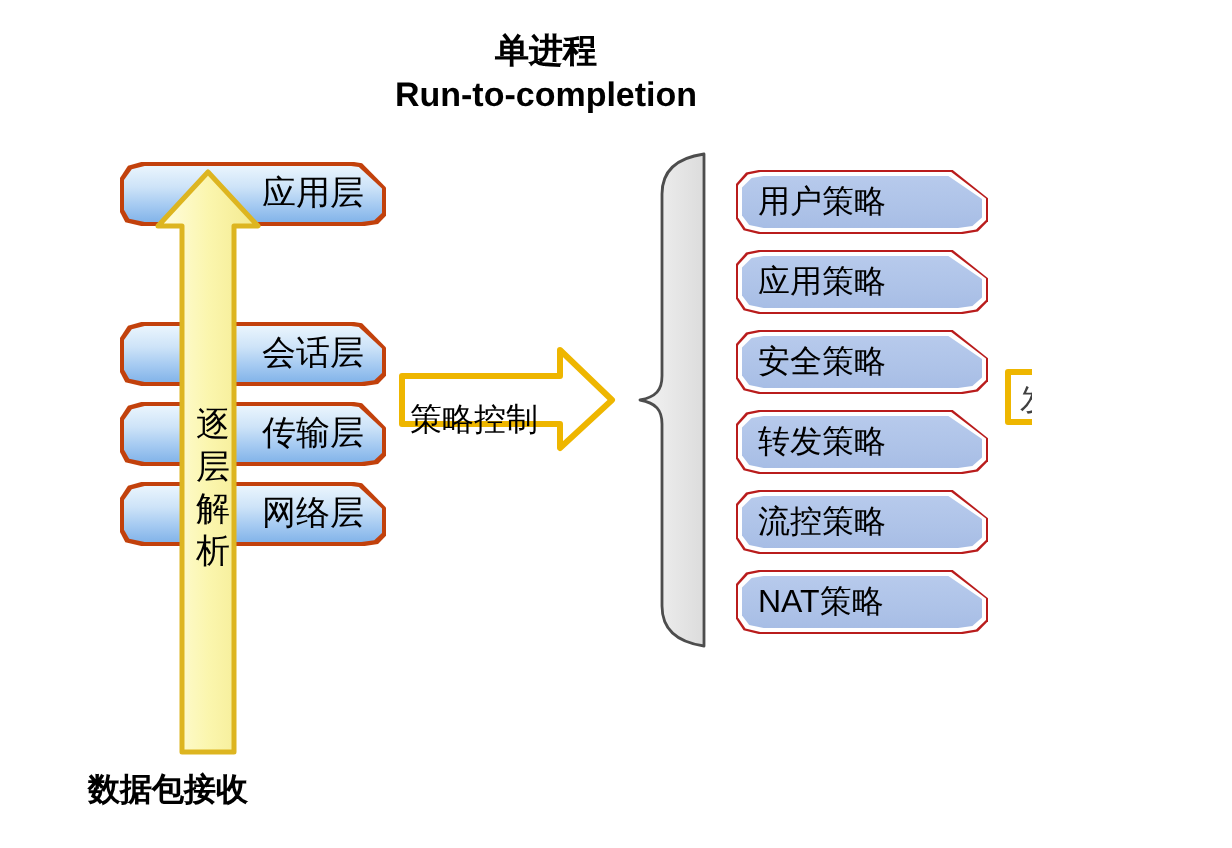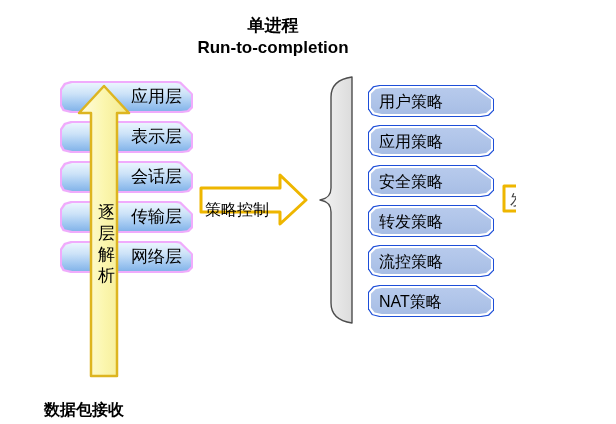--- a/index.html
+++ b/index.html
@@ -15,37 +15,37 @@
   }
   
   .title{
     position:absolute;left:148px;top:15px;width:250px;
     text-align:center;color:#000;
     font-weight:bold;font-size:17px;line-height:22px;
   }
   
   .layer-box{
     position:absolute;left:60px;width:133px;height:32px;
-    background:#f0abfc;
+    background:#c2410c;
     clip-path:polygon(0% 25%,3% 6%,8% 0%,88% 0%,91% 2%,100% 40%,100% 84%,97% 97%,92% 100%,8% 100%,2% 94%,0% 78%);
     filter:drop-shadow(1px 2px 1.5px rgba(90,130,180,0.45));
   }
   .layer-box::before{
     content:"";position:absolute;inset:2px;
     background:linear-gradient(180deg,#eaf5fd 0%,#cde3f8 38%,#a8ccf2 68%,#83b4e9 100%);
     clip-path:polygon(0% 25%,3% 6%,8% 0%,88% 0%,91% 2%,100% 40%,100% 84%,97% 97%,92% 100%,8% 100%,2% 94%,0% 78%);
   }
   .layer-label{
     position:absolute;left:71px;top:0;height:32px;line-height:32px;
     color:#000;font-size:17px;white-space:nowrap;z-index:2;
   }
   
   .policy-box{
     position:absolute;left:368px;width:126px;height:32px;
-    background:#1d4ed8;
+    background:#b91c1c;
     clip-path:polygon(0% 22%,4% 4%,9% 0%,86% 0%,100% 44%,100% 80%,96% 96%,90% 100%,9% 100%,3% 94%,0% 76%);
     filter:drop-shadow(1.5px 2px 2px rgba(120,120,120,0.4));
   }
   .policy-box::before{
     content:"";position:absolute;inset:1px;background:#ffffff;
     clip-path:polygon(0% 22%,4% 4%,9% 0%,86% 0%,100% 44%,100% 80%,96% 96%,90% 100%,9% 100%,3% 94%,0% 76%);
   }
   .policy-box::after{
     content:"";position:absolute;inset:3px;
     background:linear-gradient(180deg,#b7caec 0%,#aec3e8 60%,#a7bde5 100%);
@@ -69,38 +69,35 @@
   .mid-arrow-label{
     position:absolute;left:205px;top:200px;color:#000;
     font-size:16px;white-space:nowrap;z-index:6;
   }
   .right-arrow-label{
     position:absolute;left:510px;top:190px;color:#404040;
     font-size:16px;white-space:nowrap;z-index:6;
   }
   .bottom-label{
     position:absolute;left:44px;top:385px;color:#000;
-    font-size:16px;font-weight:bold;white-space:nowrap;z-index:6;margin-top:15px;
+    font-size:16px;font-weight:bold;white-space:nowrap;z-index:6;
   }
 </style>
 </head>
 <body>
 
 <div class="canvas">
 
   <div class="title">
     <div>单进程</div>
     <div>Run-to-completion</div>
   </div>
 
   <div class="layer-box" style="top:81px">
       <span class="layer-label">应用层</span>
-    </div>
-  <div class="layer-box" style="top:121px">
-      <span class="layer-label">表示层</span>
     </div>
   <div class="layer-box" style="top:161px">
       <span class="layer-label">会话层</span>
     </div>
   <div class="layer-box" style="top:201px">
       <span class="layer-label">传输层</span>
     </div>
   <div class="layer-box" style="top:241px">
       <span class="layer-label">网络层</span>
     </div>

